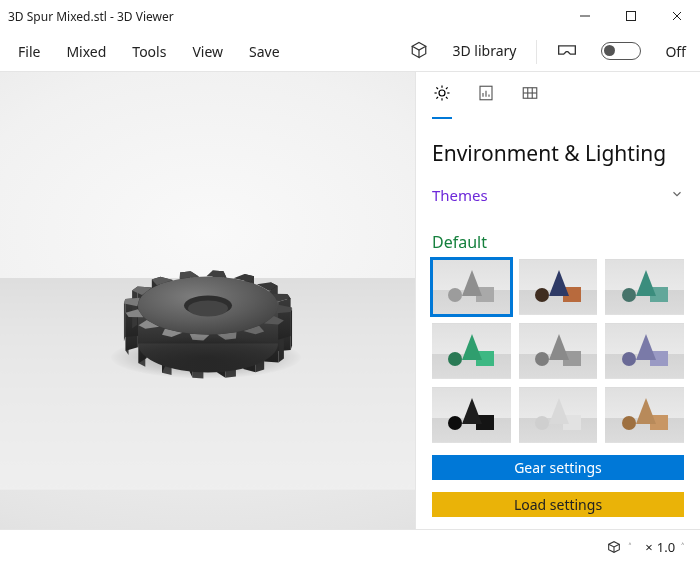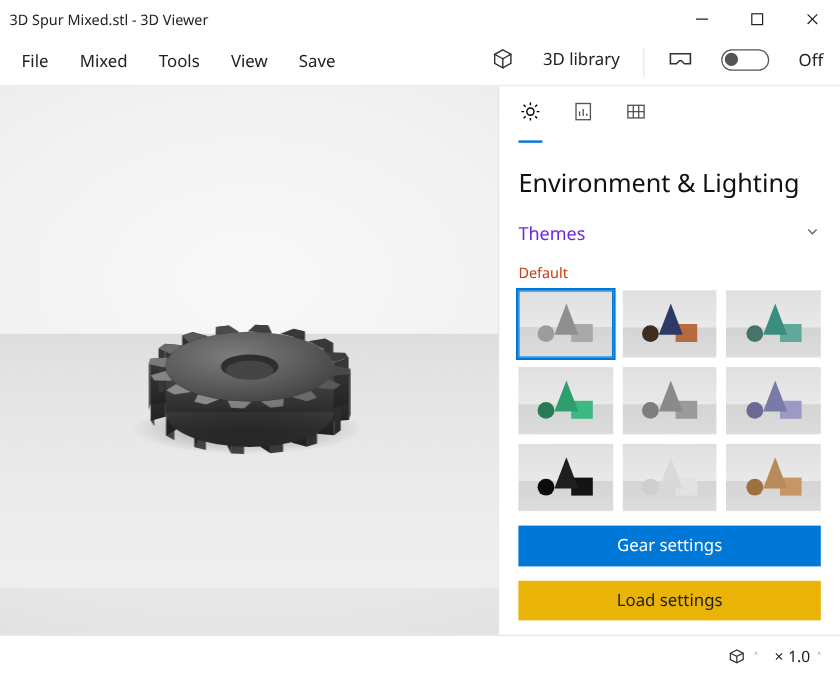--- a/index.html
+++ b/index.html
@@ -34,21 +34,21 @@
     background:radial-gradient(ellipse at center,rgba(0,0,0,.26) 0%,rgba(0,0,0,.14) 45%,transparent 72%)}
   
   .side{width:285px;border-left:1px solid var(--border);background:#fff;display:flex;flex-direction:column;padding:0 16px 12px}
   .tabs{display:flex;gap:24px;padding:12px 0 6px;color:#333}
   .tab{display:flex;flex-direction:column;align-items:center;gap:4px}
   .tab.active{color:#000}
   .tab .bar{height:2px;width:20px;background:transparent;margin-top:6px}
   .tab.active .bar{background:var(--accent)}
   h1.panel-title{font-size:21px;font-weight:400;margin:14px 0 18px;color:#111}
   .section-row{display:flex;align-items:center;justify-content:space-between;color:#6d28d9;font-size:15px;margin-bottom:10px}
-  .label-small{font-size:12px;color:#c2410c;margin:4px 0 6px}
+  .label-small{font-size:16px;color:#15803d;margin:16px 0 6px}
   .grid{display:grid;grid-template-columns:repeat(3,1fr);gap:8px}
   .swatch{height:56px;border:1px solid transparent;background:linear-gradient(to bottom,#e0e0e0 0%,#e9e9e9 55%,#d4d4d4 55%,#dcdcdc 100%);position:relative;display:flex;align-items:center;justify-content:center;cursor:pointer}
   .swatch.sel{outline:2px solid var(--accent);border-color:var(--accent)}
   .shapes{position:relative;width:46px;height:34px}
   .shapes .cone{position:absolute;left:14px;top:0;width:0;height:0;border-left:10px solid transparent;border-right:10px solid transparent;border-bottom:26px solid var(--cone)}
   .shapes .cube{position:absolute;right:0;bottom:2px;width:18px;height:15px;background:var(--cube)}
   .shapes .ball{position:absolute;left:0;bottom:2px;width:14px;height:14px;border-radius:50%;background:var(--ball)}
   .btn{height:34px;display:flex;align-items:center;justify-content:center;font-size:14px;margin-top:12px;cursor:pointer}
   .btn.primary{background:var(--accent);color:#fff}
   .btn.secondary{background:#eab308;color:#222}

